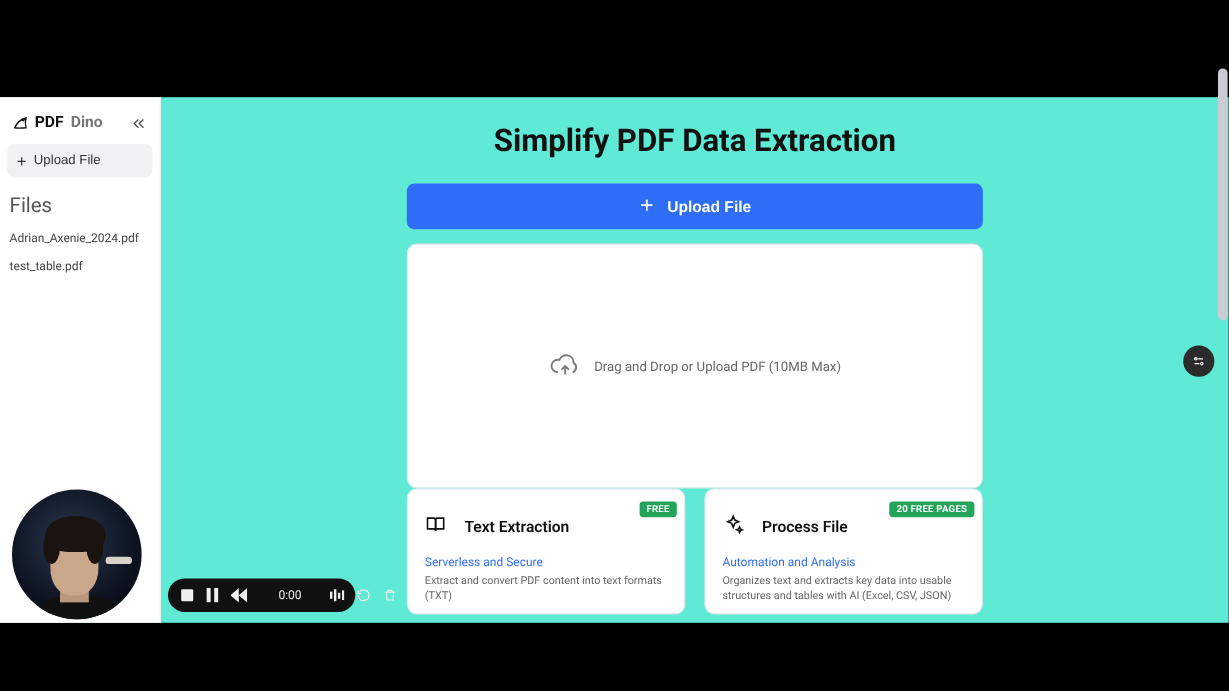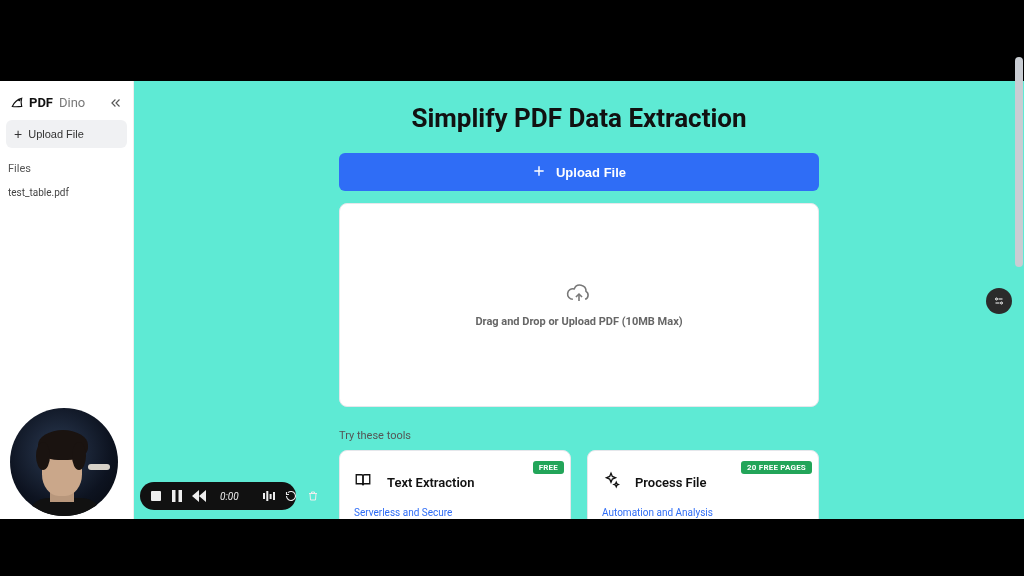--- a/index.html
+++ b/index.html
@@ -2,32 +2,32 @@
 <html><head>
 <meta charset="utf-8">
 <style>
   * { box-sizing: border-box; margin: 0; padding: 0; }
   html, body { width: 1024px; height: 576px; overflow: hidden; font-family: -apple-system, BlinkMacSystemFont, "Segoe UI", Roboto, Arial, sans-serif; background: #000; }
   .viewport { position: relative; width: 1024px; height: 576px; background: #000; }
   .app { position: absolute; top: 57px; left: 0; right: 0; bottom: 57px; background: #5eead4; display: flex; margin-top: 24px; }
   .sidebar { width: 134px; background: #fff; border-right: 1px solid #eee; display: flex; flex-direction: column; padding: 10px 6px; height: 100%; }
   .brand { display: flex; align-items: center; justify-content: space-between; padding: 4px 4px 10px 4px; }
   .brand-left { display: flex; align-items: center; gap: 5px; font-size: 13px; font-weight: 700; color: #111; }
-  .brand-left .dino { font-weight: 400; color: #777; margin-left: 1px; }
+  .brand-left .dino { font-weight: 700; color: #777; margin-left: 1px; }
   .brand-icon svg { display: block; }
   .collapse svg { display:block; }
   .upload-small { display: flex; align-items: center; gap: 6px; width: 100%; background: #f0f1f3; border: none; border-radius: 6px; padding: 7px 8px; font-size: 11px; color: #333; cursor: pointer; }
   .plus { font-weight: 400; font-size: 14px; line-height: 1; }
-  .files-label { font-size: 11px; color: #555; margin: 14px 2px 6px 2px; }
+  .files-label { font-size: 17px; color: #555; margin: 14px 2px 6px 2px; }
   .file-item { font-size: 10px; color: #444; padding: 6px 2px; white-space: nowrap; overflow: hidden; text-overflow: ellipsis; cursor: pointer; }
   .main { flex: 1; padding: 20px 60px 0 60px; overflow: hidden; position: relative; }
   .hero-title { text-align: center; font-size: 26px; font-weight: 700; color: #111; margin-top: 2px; }
   .hero-sub { text-align: center; font-size: 12px; color: #666; margin-top: 6px; }
   .upload-big { display: flex; align-items: center; justify-content: center; gap: 10px; background: #2f6df6; color: #fff; border: none; border-radius: 6px; height: 38px; width: 480px; margin: 20px auto 0; font-size: 13px; font-weight: 600; cursor: pointer; }
-  .drop-zone { width: 480px; height: 204px; background: #fff; border: 1px solid #e5e7eb; border-radius: 8px; margin: 12px auto 0; display: flex; flex-direction: column; align-items: center; justify-content: center; gap: 10px; font-weight: bold; }
+  .drop-zone { width: 480px; height: 204px; background: #fff; border: 1px solid #e5e7eb; border-radius: 8px; margin: 12px auto 0; display: flex; flex-direction: row; align-items: center; justify-content: center; gap: 10px; }
   .cloud svg { display:block; }
   .drop-text { font-size: 11px; color: #666; }
   .try-label { width: 480px; margin: 22px auto 8px; font-size: 11px; color: #555; }
   .cards { width: 480px; margin: 0 auto; display: flex; gap: 16px; }
   .card { position: relative; flex: 1; background: #fff; border: 1px solid #e5e7eb; border-radius: 8px; padding: 14px 14px 8px 14px; }
   .badge { position: absolute; top: 10px; right: 6px; background: #22a559; color: #fff; font-size: 8px; font-weight: 700; padding: 2px 6px; border-radius: 3px; letter-spacing: .2px; }
   .card-head { display: flex; align-items: center; gap: 15px; margin-top: 6px; }
   .card-icon { color: #111; }
   .card-title { font-size: 13px; font-weight: 600; color: #111; }
   .card-link { display: block; font-size: 10px; color: #2f6df6; margin-top: 14px; text-decoration: none; }
@@ -39,21 +39,21 @@
   .face { position:absolute; left:32px; top:36px; width:40px; height:52px; background:#caa78a; border-radius: 48% 48% 42% 42%; }
   .hair { position:absolute; left:28px; top:22px; width:50px; height:30px; background:#1a1310; border-radius: 50% 50% 40% 40%; }
   .hair2 { position:absolute; left:26px; top:34px; width:14px; height:28px; background:#1a1310; border-radius: 50%; }
   .hair3 { position:absolute; left:62px; top:34px; width:14px; height:28px; background:#1a1310; border-radius: 50%; }
   .neck { position:absolute; left:40px; top:80px; width:24px; height:14px; background:#b8977c; }
   .shirt { position:absolute; left:18px; top:90px; width:74px; height:30px; background:#111; border-radius: 20px 20px 0 0; }
   .lamp { position:absolute; right:8px; top:56px; width:22px; height:6px; background:#d8d2c8; border-radius:3px; }
   .player { position: absolute; left: 140px; bottom: 66px; height: 28px; width: 156px; background: #111; border-radius: 16px; display: flex; align-items: center; gap: 10px; padding: 0 10px; color: #eee; }
   .pbtn { width: 14px; height: 14px; display: flex; align-items: center; justify-content: center; cursor: pointer; }
   .pbtn svg { display:block; }
-  .ptime { font-size: 10px; color: #eee; margin-left: 4px; font-style: italic; }
+  .ptime { font-size: 10px; color: #eee; margin-left: 16px; }
   .sep { width: 1px; height: 14px; background: #3a3a3a; margin: 0 2px; }
 </style>
 </head>
 <body>
 
 <div class="viewport">
   <div class="app">
     <aside class="sidebar">
       <div class="brand">
         <div class="brand-left">
@@ -71,20 +71,21 @@
               <path d="M11 6l-6 6 6 6"></path>
               <path d="M18 6l-6 6 6 6"></path>
             </svg>
         </span>
       </div>
       <button class="upload-small">
         <span class="plus">+</span>
         <span>Upload File</span>
       </button>
       <div class="files-label">Files</div>
+      <div class="file-item">Adrian_Axenie_2024.pdf</div>
       <div class="file-item">test_table.pdf</div>
     </aside>
 
     <main class="main">
       <h1 class="hero-title">Simplify PDF Data Extraction</h1>
       <button class="upload-big">
         <span>
           <svg width="14" height="14" viewBox="0 0 24 24" fill="none" stroke="#fff" stroke-width="2.5">
               <path d="M12 4v16M4 12h16"></path>
             </svg>
@@ -94,21 +95,20 @@
       <div class="drop-zone">
         <span class="cloud">
           <svg width="28" height="22" viewBox="0 0 32 24" fill="none" stroke="#777" stroke-width="1.8">
               <path d="M9 18a6 6 0 1 1 1.5-11.8A7 7 0 0 1 24 9a5 5 0 0 1-1 9"></path>
               <path d="M16 20v-8"></path>
               <path d="M12.5 15.5L16 12l3.5 3.5"></path>
             </svg>
         </span>
         <div class="drop-text">Drag and Drop or Upload PDF (10MB Max)</div>
       </div>
-      <div class="try-label">Try these tools</div>
       <div class="cards">
         <div class="card">
           <span class="badge">FREE</span>
           <div class="card-head">
             <span class="card-icon">
               <svg width="18" height="18" viewBox="0 0 24 24" fill="none" stroke="#111" stroke-width="1.8">
                   <path d="M3 5h7a2 2 0 0 1 2 2v12a2 2 0 0 0-2-2H3z"></path>
                   <path d="M21 5h-7a2 2 0 0 0-2 2v12a2 2 0 0 1 2-2h7z"></path>
                 </svg>
             </span>

